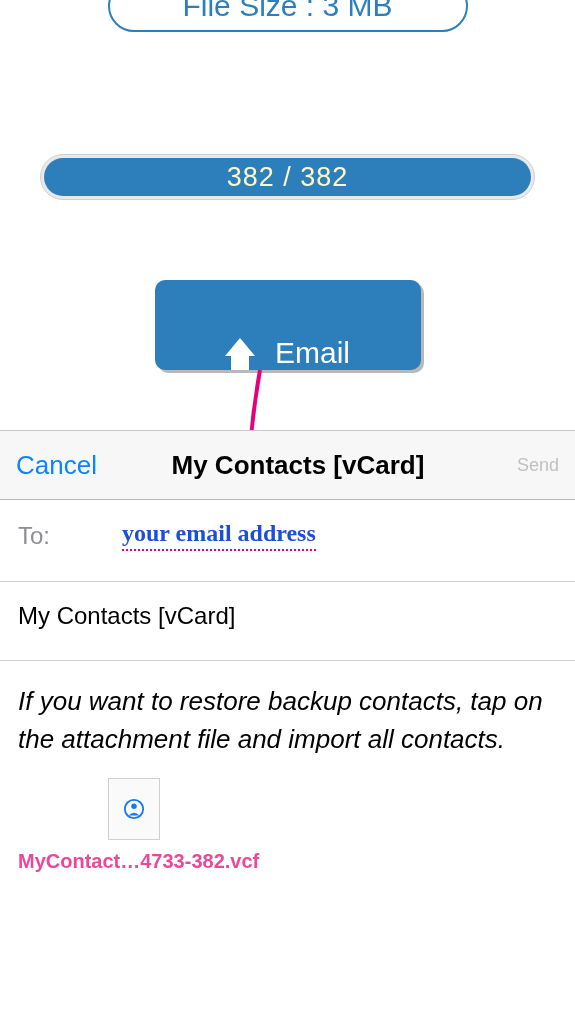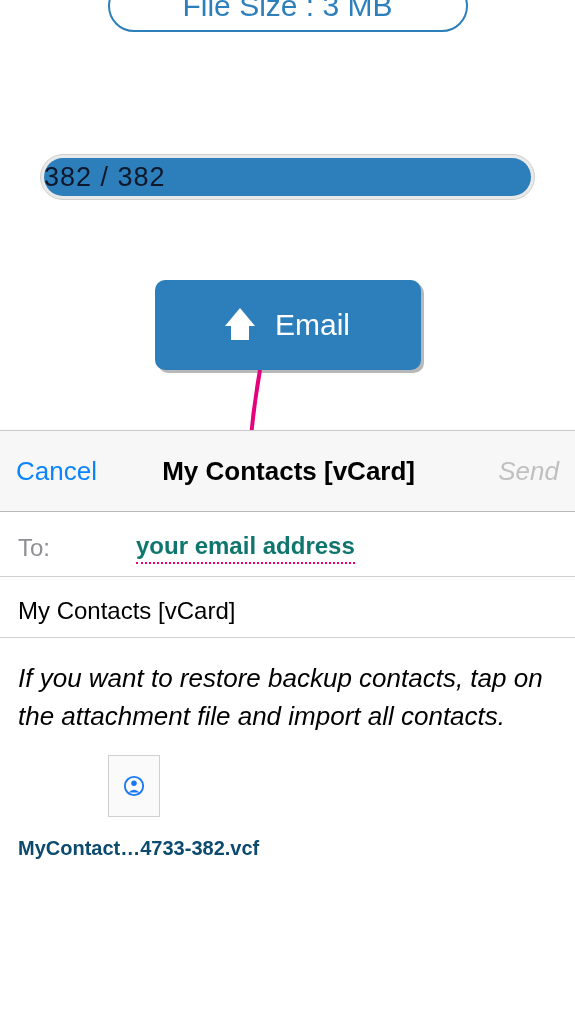--- a/index.html
+++ b/index.html
@@ -41,39 +41,39 @@
     border-radius: 23px;
     border: 1px solid #d0d0d0;
   }
   .progress-fill {
     position: absolute;
     inset: 3px;
     background: #2d7fbc;
     border-radius: 20px;
     display: flex;
     align-items: center;
-    justify-content: flex-start;
-    color: #0f172a;
+    justify-content: center;
+    color: #fef9c3;
     font-size: 27px;
     letter-spacing: 1px;
   }
 
   
   .email-btn {
     position: absolute;
     top: 280px;
     left: 50%;
     transform: translateX(-50%);
     width: 266px;
     height: 90px;
     background: #2d7fbc;
     border: none;
     border-radius: 10px;
     display: flex;
-    align-items: center;
+    align-items: flex-end;
     justify-content: center;
     gap: 20px;
     color: #fff;
     font-size: 30px;
     cursor: pointer;
     box-shadow: 3px 3px 0 rgba(0,0,0,0.28);
   }
   .upload-icon {
     display: inline-block;
     position: relative;
@@ -114,21 +114,21 @@
   
   .compose {
     position: absolute;
     top: 430px;
     left: 0;
     right: 0;
     bottom: 0;
     background: #fff;
   }
   .compose-header {
-    height: 82px;
+    height: 70px;
     background: #f7f7f8;
     border-top: 1px solid #c9c9c9;
     border-bottom: 1px solid #b8b8b8;
     display: flex;
     align-items: center;
     padding: 0 16px;
   }
   .cancel {
     color: #0a84ff;
     font-size: 26px;
@@ -137,46 +137,45 @@
   .compose-title {
     flex: 1;
     text-align: center;
     font-size: 26px;
     font-weight: 700;
     color: #000;
     margin-left: -18px;
   }
   .send {
     color: #c0c0c0;
-    font-size: 26px;
+    font-size: 18px;
     font-weight: 400;
-    font-style: italic;
   }
 
   .field-row {
     display: flex;
     align-items: center;
-    padding: 20px 18px 12px 18px;
+    padding: 20px 18px 30px 18px;
     border-bottom: 1px solid #d0d0d0;
     font-size: 24px;
     color: #8e8e93;
-    gap: 14px;
     white-space: nowrap;
     overflow: hidden;
   }
   .field-row .value {
     color: #000;
     font-size: 24px;
   }
   .to-label { flex: 0 0 104px; }
   .to-value {
-    color: #0f766e;
+    color: #1d4ed8;
     font-weight: 600;
     border-bottom: 2px dotted #e6007e;
     padding-bottom: 2px;
+    font-family: Liberation Serif, serif;
   }
   .blurred {
     filter: blur(6px);
     color: #8e8e93;
     flex: 1;
     overflow: hidden;
   }
   .ellipsis { color: #8e8e93; }
 
   .body-area {
@@ -196,23 +195,23 @@
     background: #fafafa;
     border: 1px solid #d0d0d0;
     position: relative;
     margin-left: 90px;
     display: flex;
     align-items: center;
     justify-content: center;
   }
   .att-thumb svg { display: block; }
   .att-name {
-    margin-top:20px;
+    margin-top:10px;
     font-size: 20px;
-    color: #0c4a6e;
+    color: #ec4899;
     font-weight: 600;
   }
 </style>
 </head>
 <body>
 
 <div class="file-size-pill">
   <span>File Size : 3 MB</span>
 </div>
 

